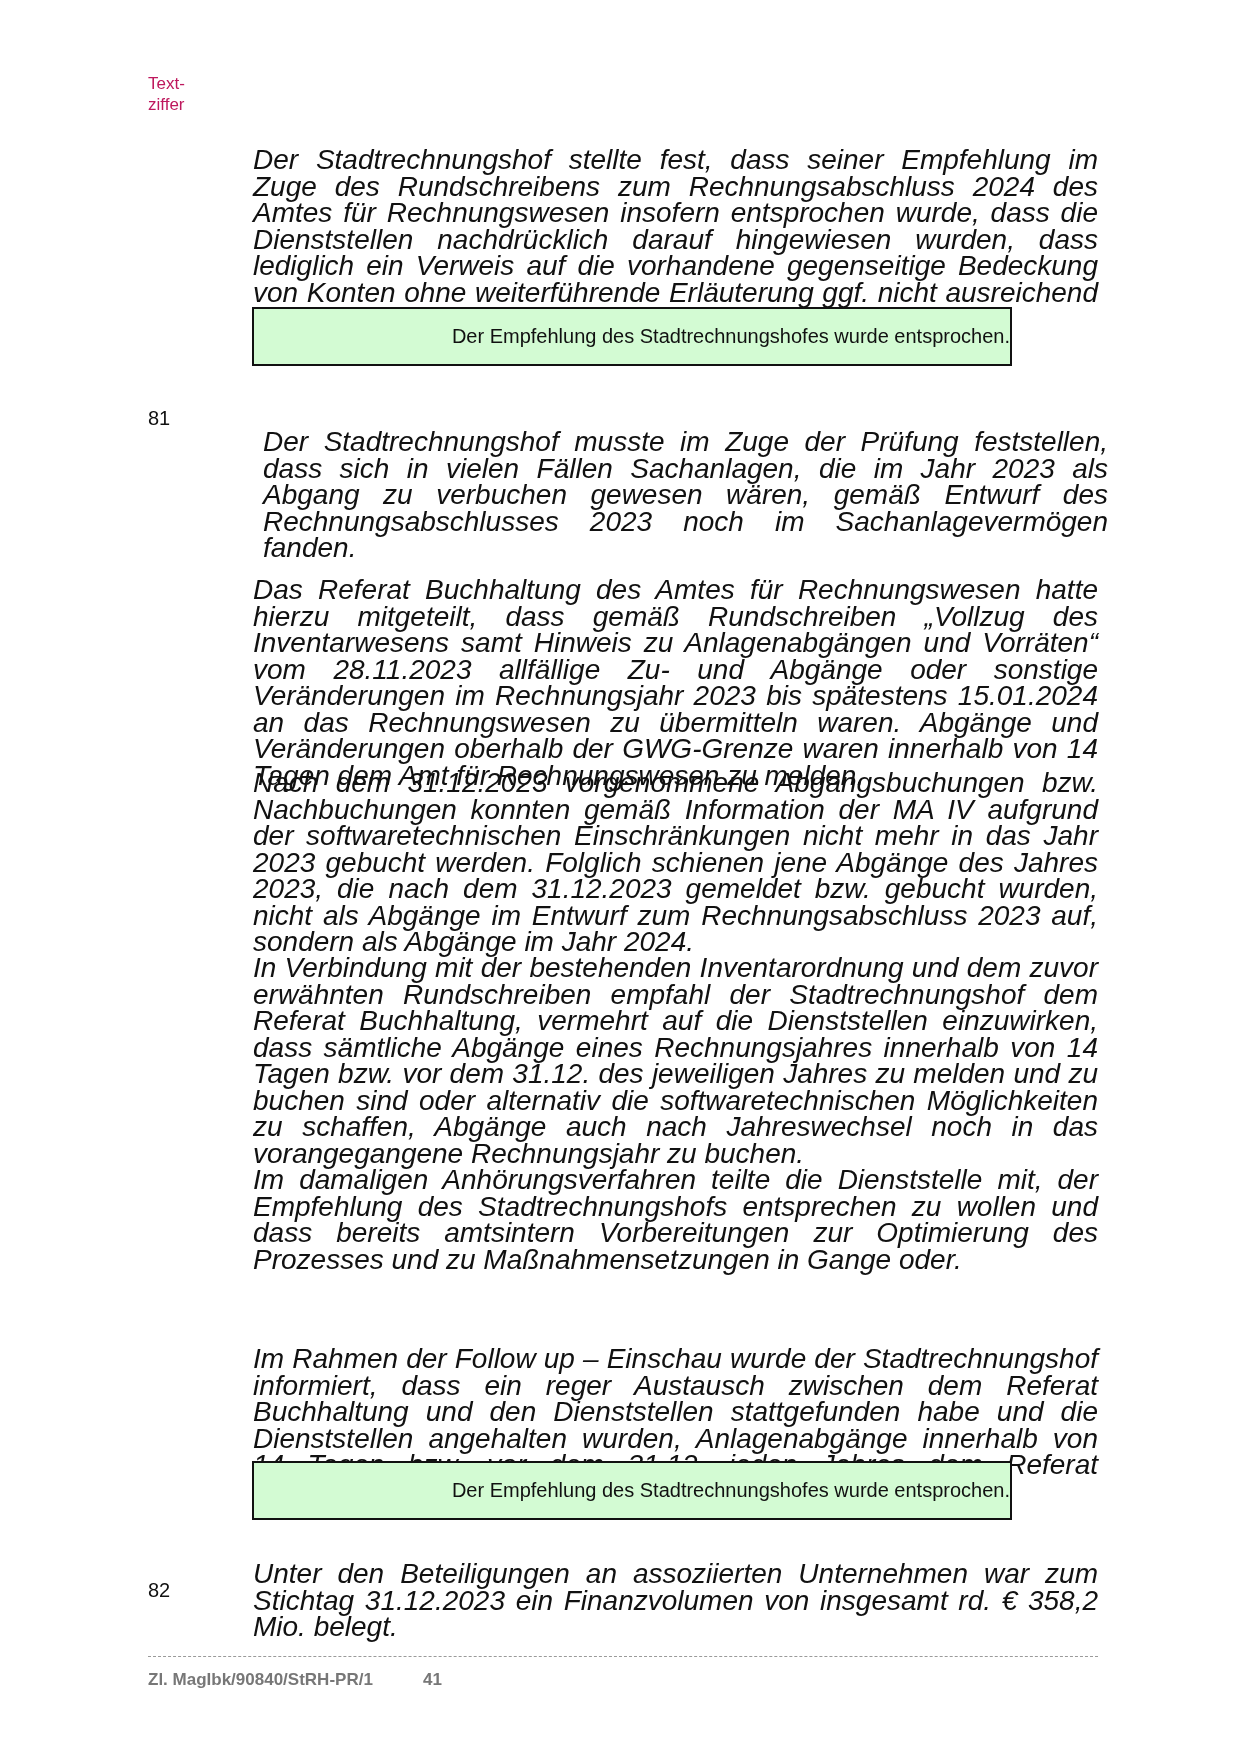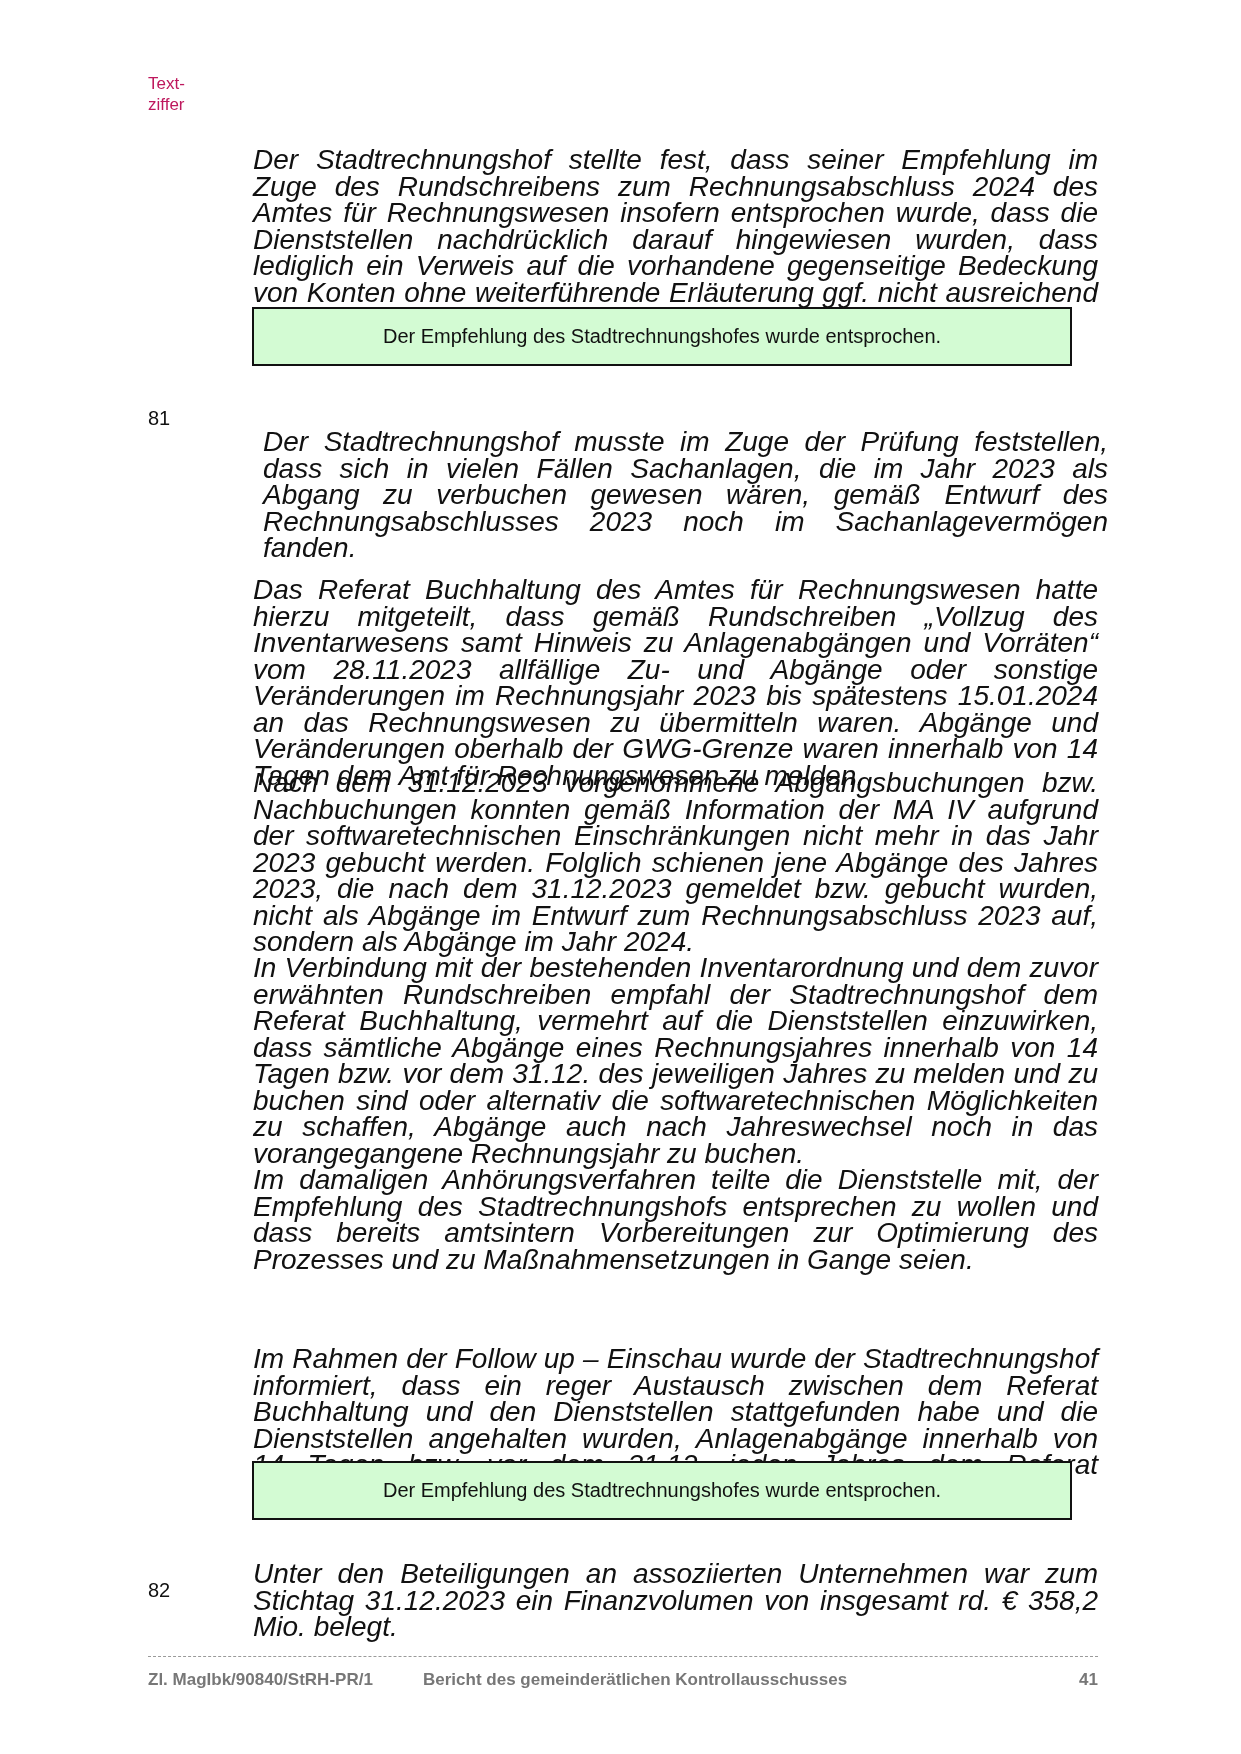--- a/index.html
+++ b/index.html
@@ -13,24 +13,24 @@
     }
     .tz {
       position: absolute; left: 148px; font-size: 20px; line-height: 26.5px; color: #111;
     }
     .para {
       position: absolute; left: 253px; width: 845px;
       font-size: 28px; line-height: 26.5px; text-align: justify;
       text-align-last: left; hyphens: manual; font-style: italic;
     }
     .box {
-      position: absolute; left: 252px; width: 820px; height: 59px;
+      position: absolute; left: 252px; width: 760px; height: 59px;
       background: #d3fbd3; border: 2px solid #111;
       box-sizing: border-box;
-      display: flex; align-items: center; justify-content: center;
+      display: flex; align-items: center; justify-content: flex-end;
       font-size: 20px; color: #111;
     }
     .footer-rule {
       position: absolute; left: 148px; width: 950px; top: 1656px;
       border-top: 1.5px dashed #9a9a9a; height: 0;
     }
     .footer {
       position: absolute; left: 148px; width: 950px; top: 1669px;
       font-size: 17px; color: #777; display: flex; line-height: 22px; font-weight: bold;
     }
@@ -50,28 +50,27 @@
 
 <div class="box" style="top:307px;">
   <span>Der Empfehlung des Stadtrechnungshofes wurde entsprochen.</span>
 </div>
 
 <div class="tz" style="top:405px;">81</div>
 <p class="para" style="top:419px; margin:10px;">Der Stadtrechnungshof musste im Zuge der Prüfung feststellen, dass sich in vielen Fällen Sachanlagen, die im Jahr 2023 als Abgang zu verbuchen gewesen wären, gemäß Entwurf des Rechnungsabschlusses 2023 noch im Sachanlagevermögen fanden.</p>
 <p class="para" style="top:577px; margin:0;">Das Referat Buchhaltung des Amtes für Rechnungswesen hatte hierzu mitgeteilt, dass gemäß Rundschreiben „Vollzug des Inventarwesens samt Hinweis zu Anlagenabgängen und Vorräten“ vom 28.11.2023 allfällige Zu- und Abgänge oder sonstige Veränderungen im Rechnungsjahr 2023 bis spätestens 15.01.2024 an das Rechnungswesen zu übermitteln waren. Abgänge und Veränderungen oberhalb der GWG-Grenze waren innerhalb von 14 Tagen dem Amt für Rechnungswesen zu melden.</p>
 <p class="para" style="top:770px; margin:0;">Nach dem 31.12.2023 vorgenommene Abgangsbuchungen bzw. Nachbuchungen konnten gemäß Information der MA IV aufgrund der softwaretechnischen Einschränkungen nicht mehr in das Jahr 2023 gebucht werden. Folglich schienen jene Abgänge des Jahres 2023, die nach dem 31.12.2023 gemeldet bzw. gebucht wurden, nicht als Abgänge im Entwurf zum Rechnungsabschluss 2023 auf, sondern als Abgänge im Jahr 2024.</p>
 <p class="para" style="top:955px; margin:0;">In Verbindung mit der bestehenden Inventarordnung und dem zuvor erwähnten Rundschreiben empfahl der Stadtrechnungshof dem Referat Buchhaltung, vermehrt auf die Dienststellen einzuwirken, dass sämtliche Abgänge eines Rechnungsjahres innerhalb von 14 Tagen bzw. vor dem 31.12. des jeweiligen Jahres zu melden und zu buchen sind oder alternativ die softwaretechnischen Möglichkeiten zu schaffen, Abgänge auch nach Jahreswechsel noch in das vorangegangene Rechnungsjahr zu buchen.</p>
-<p class="para" style="top:1167px; margin:0;">Im damaligen Anhörungsverfahren teilte die Dienststelle mit, der Empfehlung des Stadtrechnungshofs entsprechen zu wollen und dass bereits amtsintern Vorbereitungen zur Optimierung des Prozesses und zu Maßnahmensetzungen in Gange seien.</p>
+<p class="para" style="top:1167px; margin:0;">Im damaligen Anhörungsverfahren teilte die Dienststelle mit, der Empfehlung des Stadtrechnungshofs entsprechen zu wollen und dass bereits amtsintern Vorbereitungen zur Optimierung des Prozesses und zu Maßnahmensetzungen in Gange oder.</p>
 <p class="para" style="top:1346px; margin:0;">Im Rahmen der Follow up – Einschau wurde der Stadtrechnungshof informiert, dass ein reger Austausch zwischen dem Referat Buchhaltung und den Dienststellen stattgefunden habe und die Dienststellen angehalten wurden, Anlagenabgänge innerhalb von 14 Tagen bzw. vor dem 31.12. jeden Jahres dem Referat Buchhaltung mitzuteilen.</p>
 
 <div class="box" style="top:1461px;">
   <span>Der Empfehlung des Stadtrechnungshofes wurde entsprochen.</span>
 </div>
 
 <div class="tz" style="top:1577px;">82</div>
 <p class="para" style="top:1561px; margin:0;">Unter den Beteiligungen an assoziierten Unternehmen war zum Stichtag 31.12.2023 ein Finanzvolumen von insgesamt rd. € 358,2 Mio. belegt.</p>
 
 <div class="footer-rule"></div>
 <div class="footer">
   <span class="ref">Zl. MagIbk/90840/StRH-PR/1</span>
-  <span class="title">Bericht des gemeinderätlichen Kontrollausschusses</span>
   <span class="page">41</span>
 </div>
 
 </body></html>

